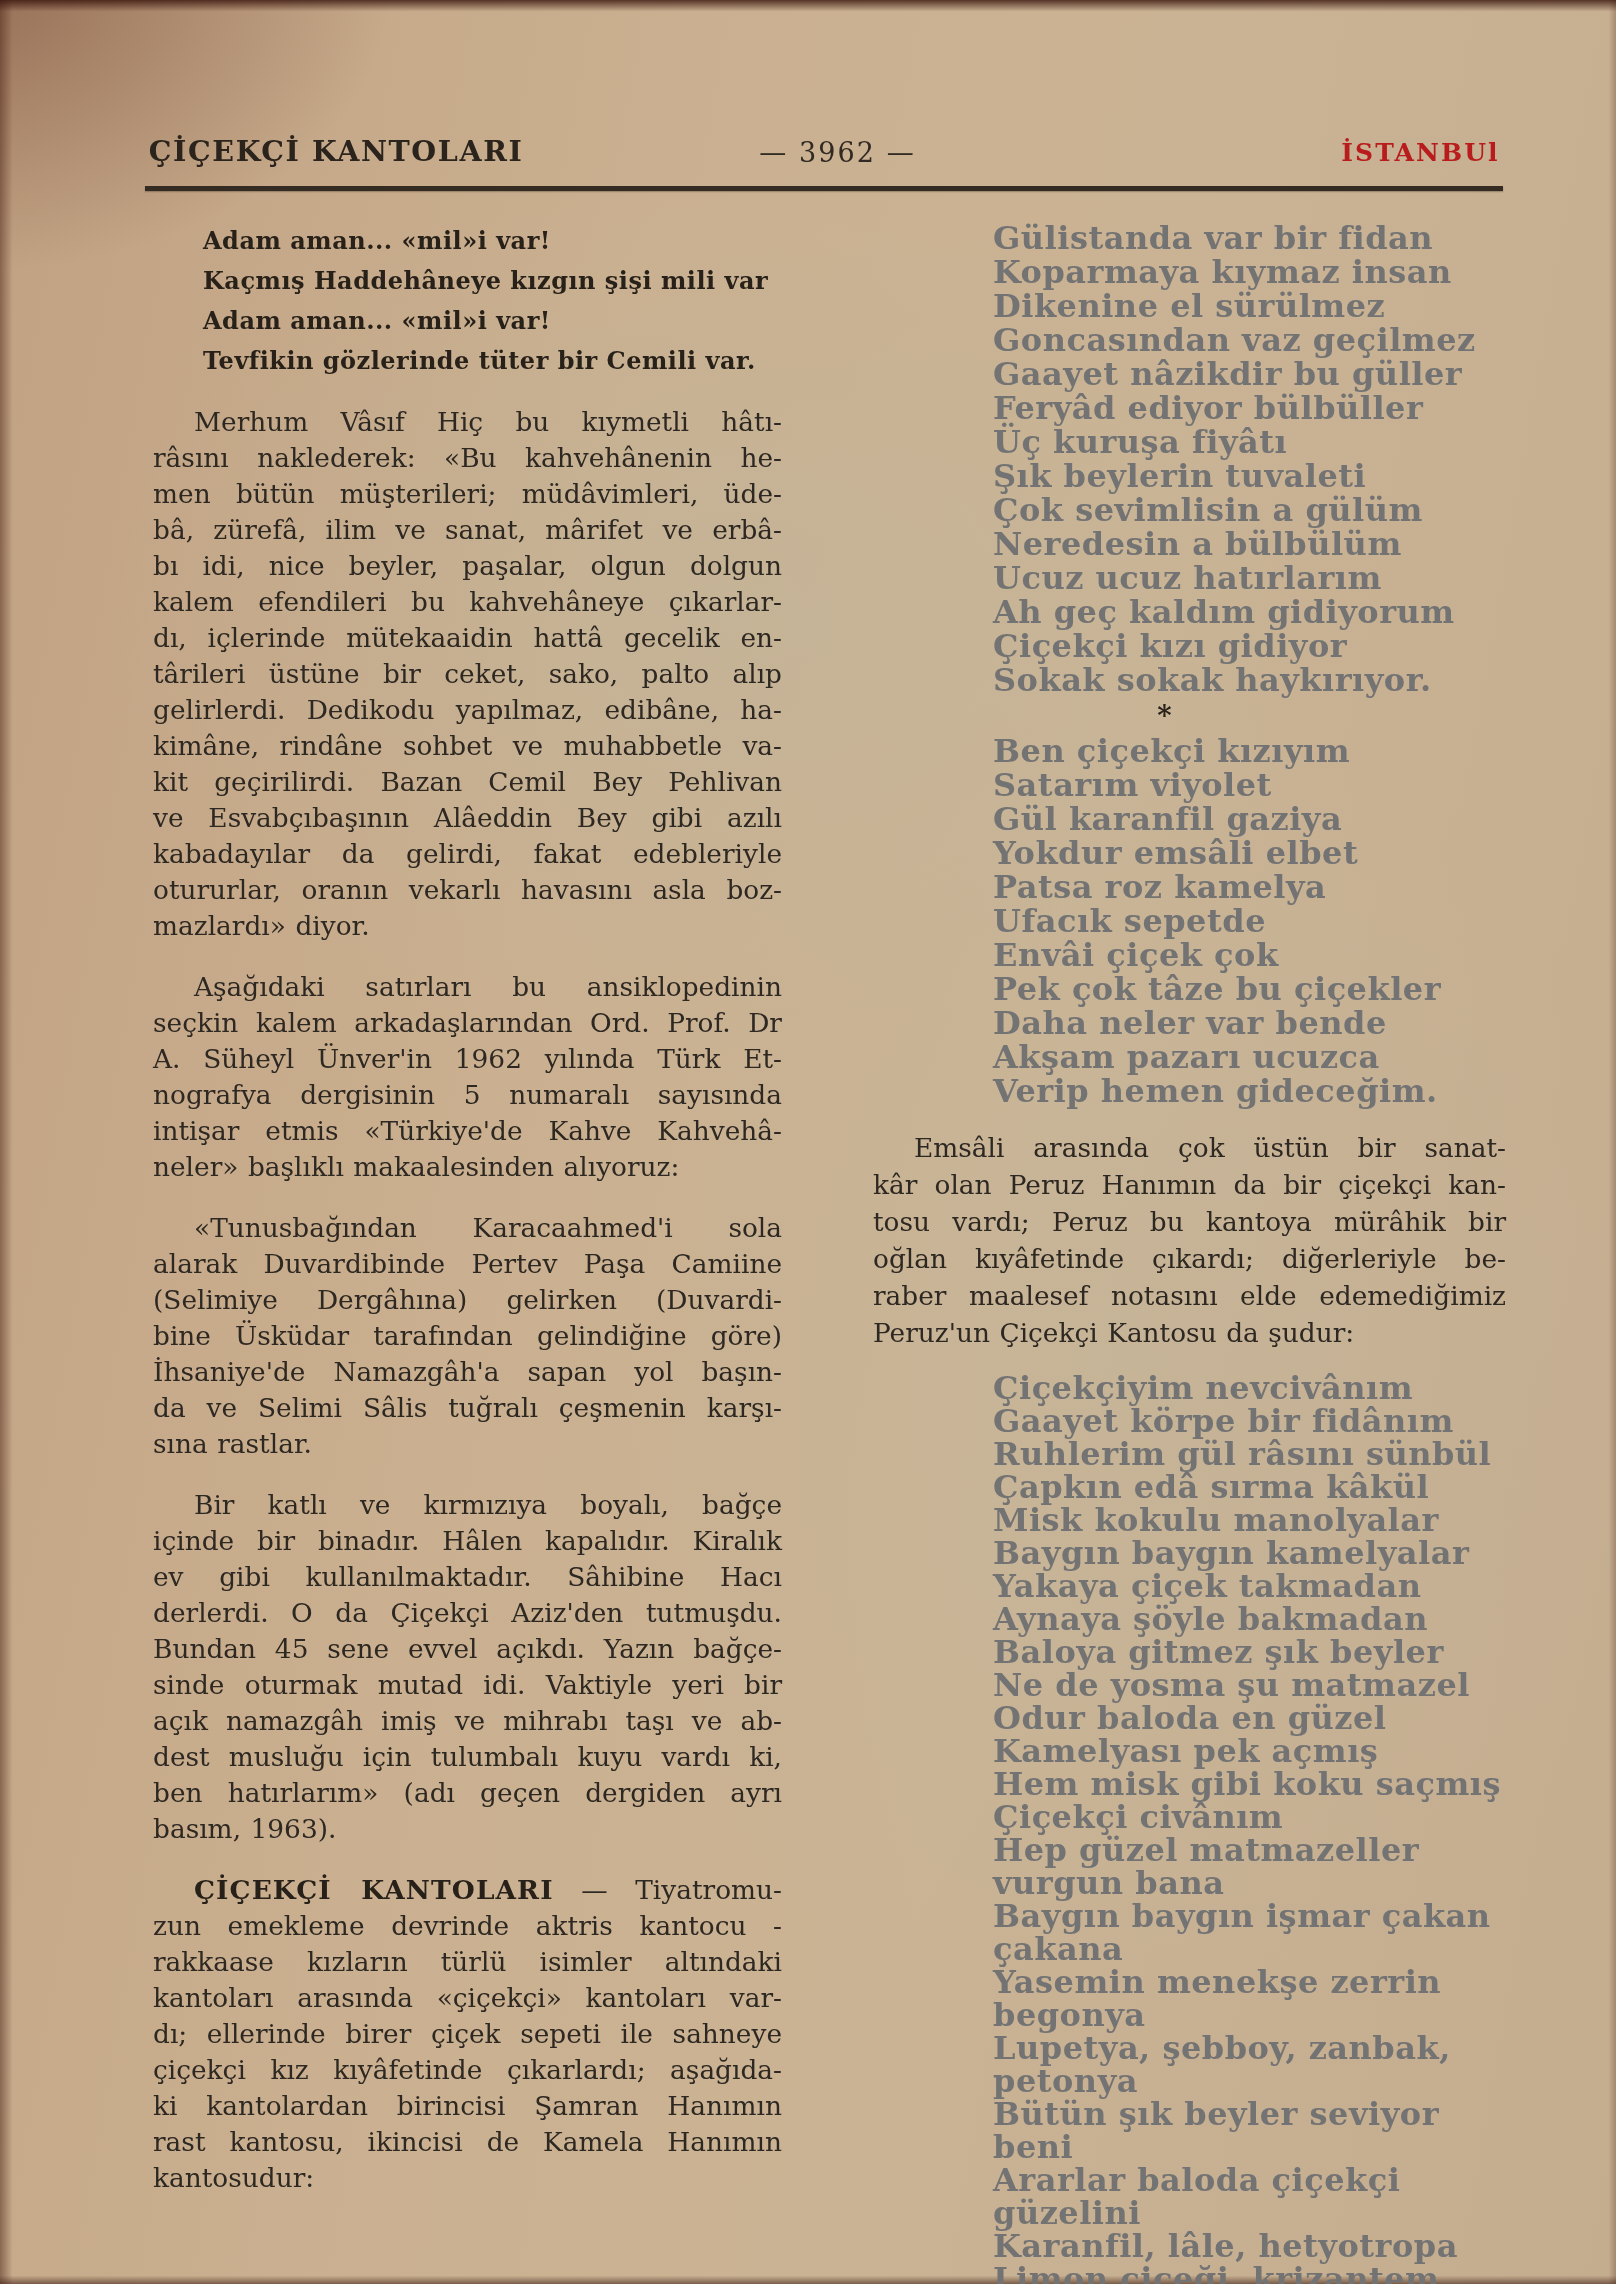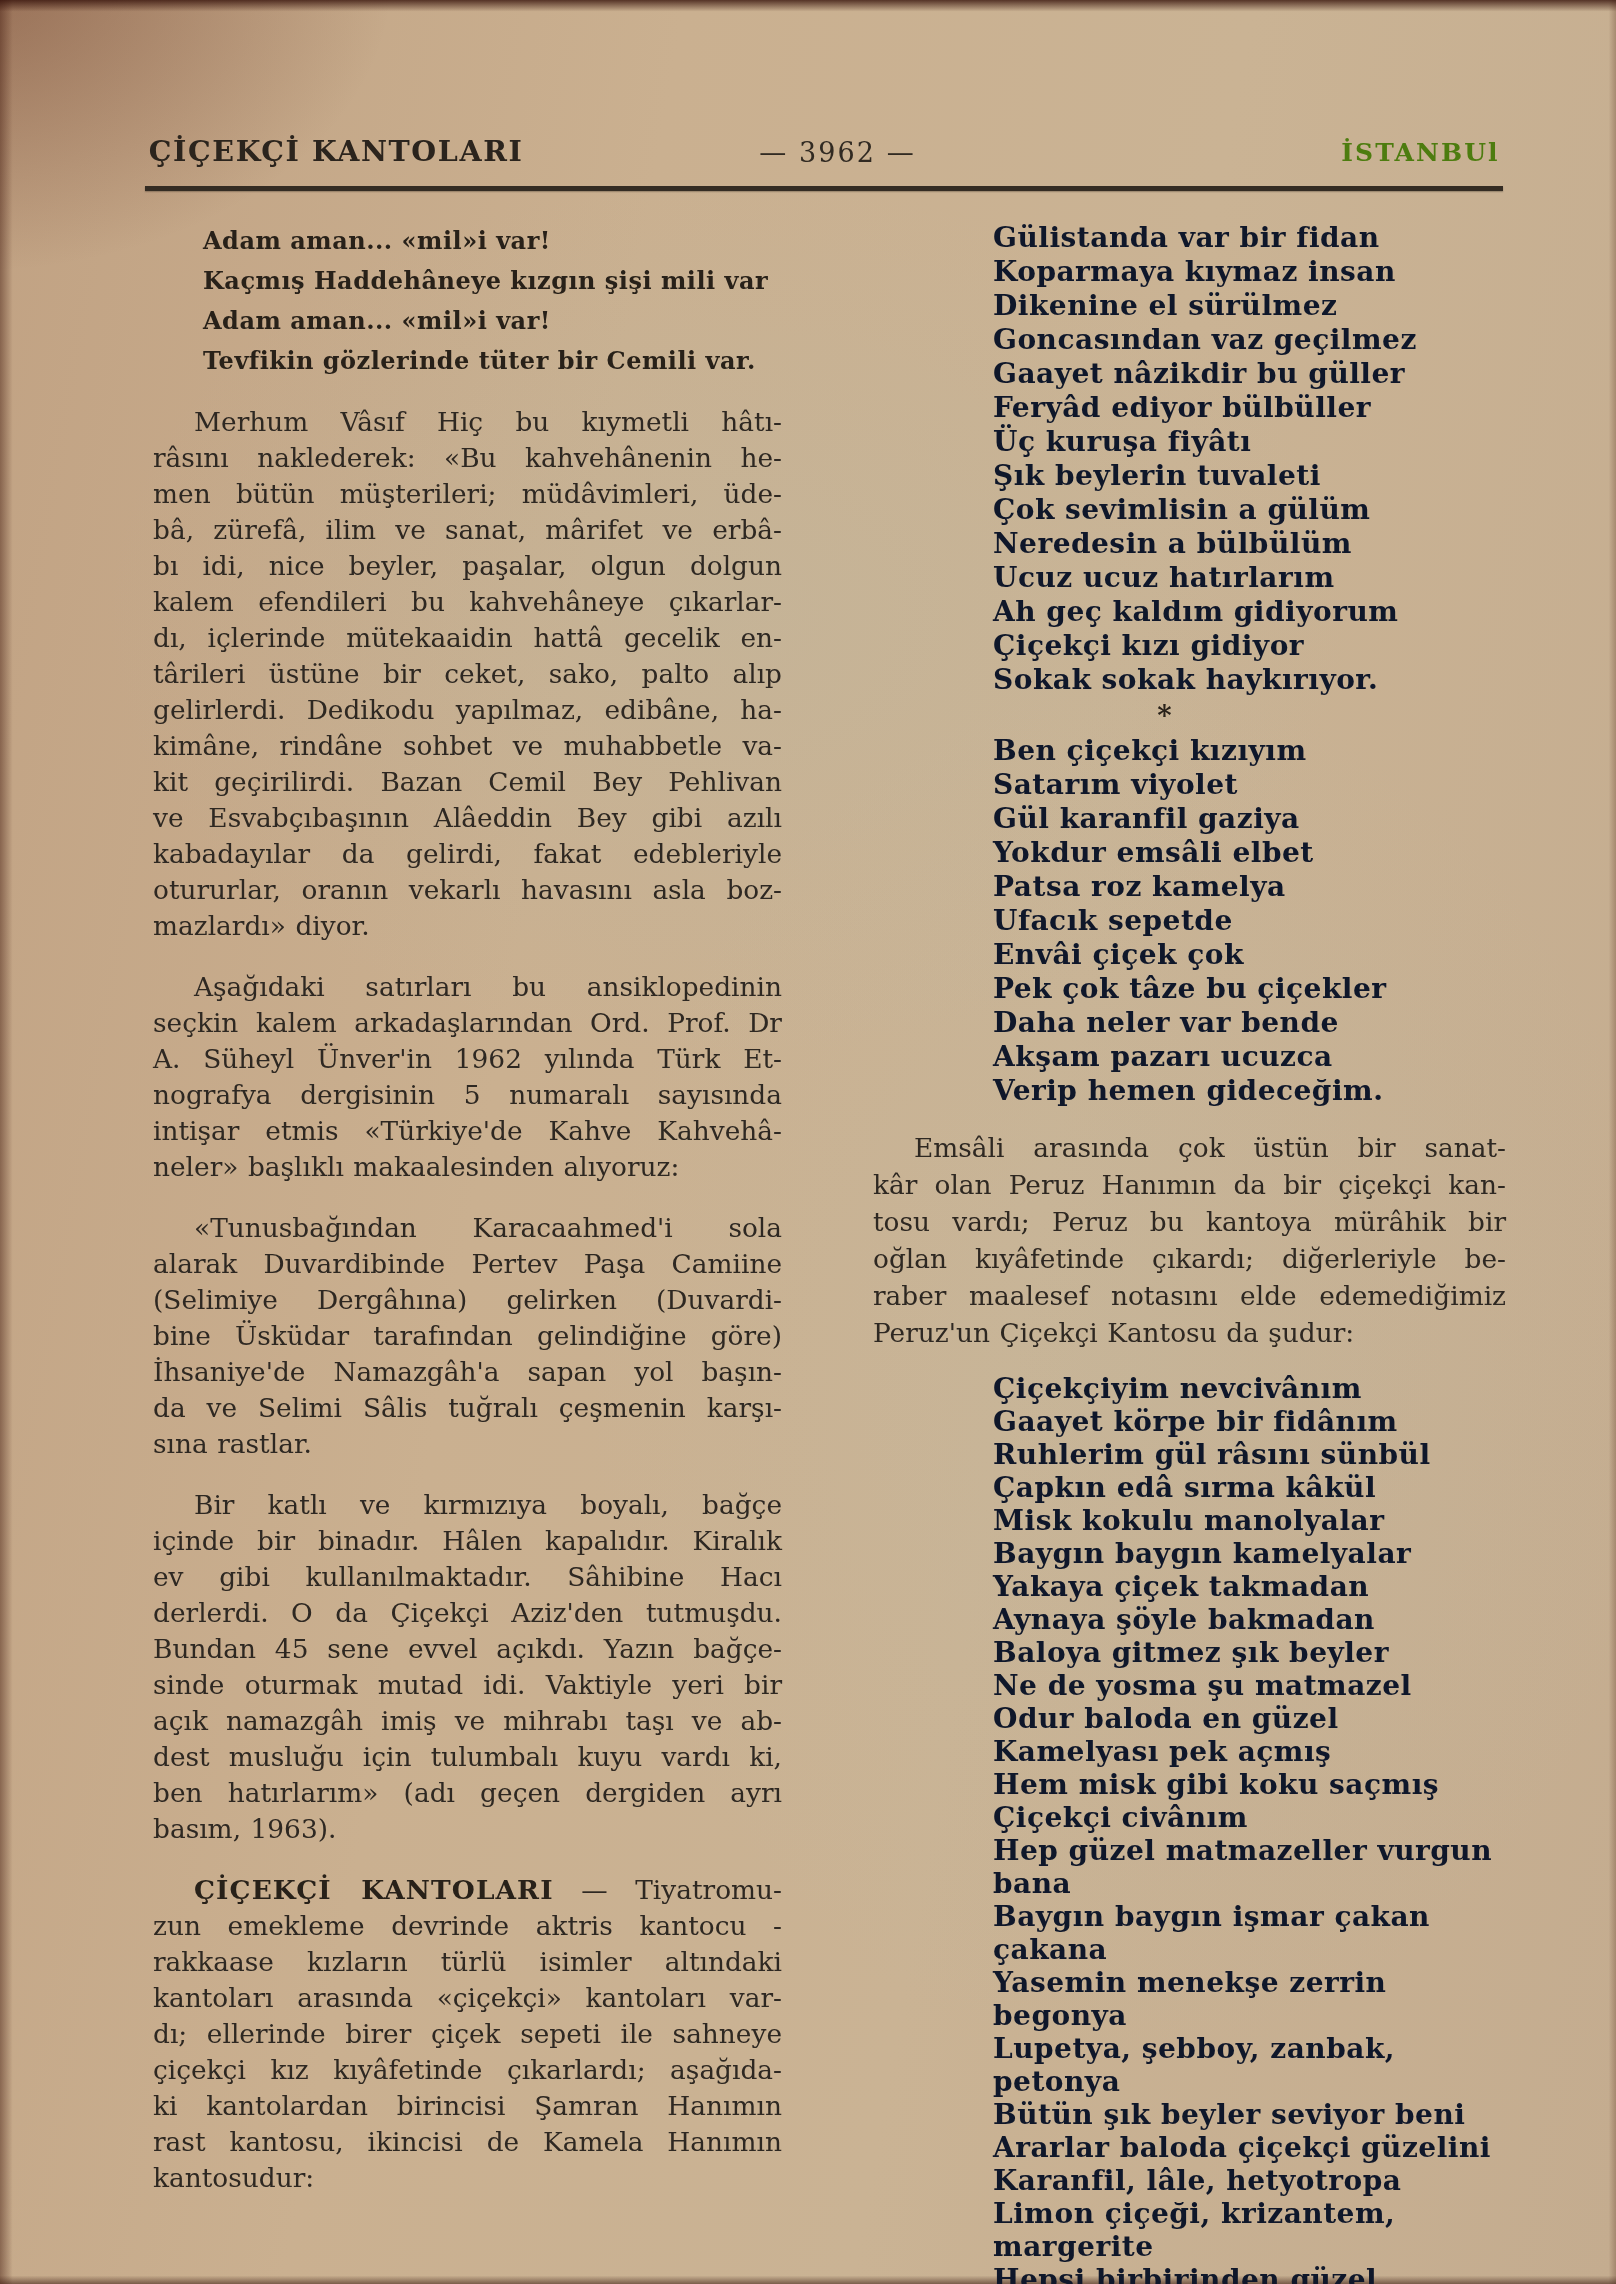--- a/index.html
+++ b/index.html
@@ -25,21 +25,21 @@
   .pagehead .h-left{
     position:absolute;left:-4.2px;bottom:18px;
     font-size:28.5px;font-weight:bold;letter-spacing:1.6px;color:#2b241d;
   }
   .pagehead .h-center{
     position:absolute;left:16px;right:0;bottom:18px;text-align:center;
     font-size:27px;color:#312a22;letter-spacing:2.1px;
   }
   .pagehead .h-right{
     position:absolute;right:6.3px;bottom:19px;
-    font-size:25px;font-weight:bold;letter-spacing:2.1px;color:#4d7c0f;
+    font-size:25px;font-weight:bold;letter-spacing:2.1px;color:#b91c1c;
   }
   .rule{
     height:4.8px;background:#342c23;width:1358px;margin-left:-8.5px;
     box-shadow:0 1.1px 1.1px rgba(52,44,35,.35);
   }
   
   .columns{display:flex;margin-top:30px;}
   .col-left{width:629px;margin-right:91px;flex:none;}
   .col-right{width:633px;flex:none;}
   
@@ -50,21 +50,21 @@
   .para .line.last{text-align-last:left;}
   .para .line.first{text-indent:41px;}
   .para .lead{font-weight:bold;letter-spacing:1.1px;color:#282119;}
   
   .verse{
     font-size:24px;line-height:40px;font-weight:bold;color:#282119;
     margin:0 0 23px 50px;letter-spacing:0.5px;
   }
   
   .poem{
-    font-size:28px;line-height:34px;font-weight:bold;color:#0f172a;
+    font-size:32px;line-height:34px;font-weight:bold;color:#737373;
     margin:0 0 0 120px;letter-spacing:0.5px;
   }
   .poem-kanto-peruz{line-height:33px;}
   .poem-separator{
     width:343px;margin-left:120px;text-align:center;
     font-size:27.5px;font-weight:bold;line-height:37px;color:#282119;
   }
   .rc-prose{margin-top:21px;margin-bottom:21px;line-height:37px;}
 </style>
 </head>

